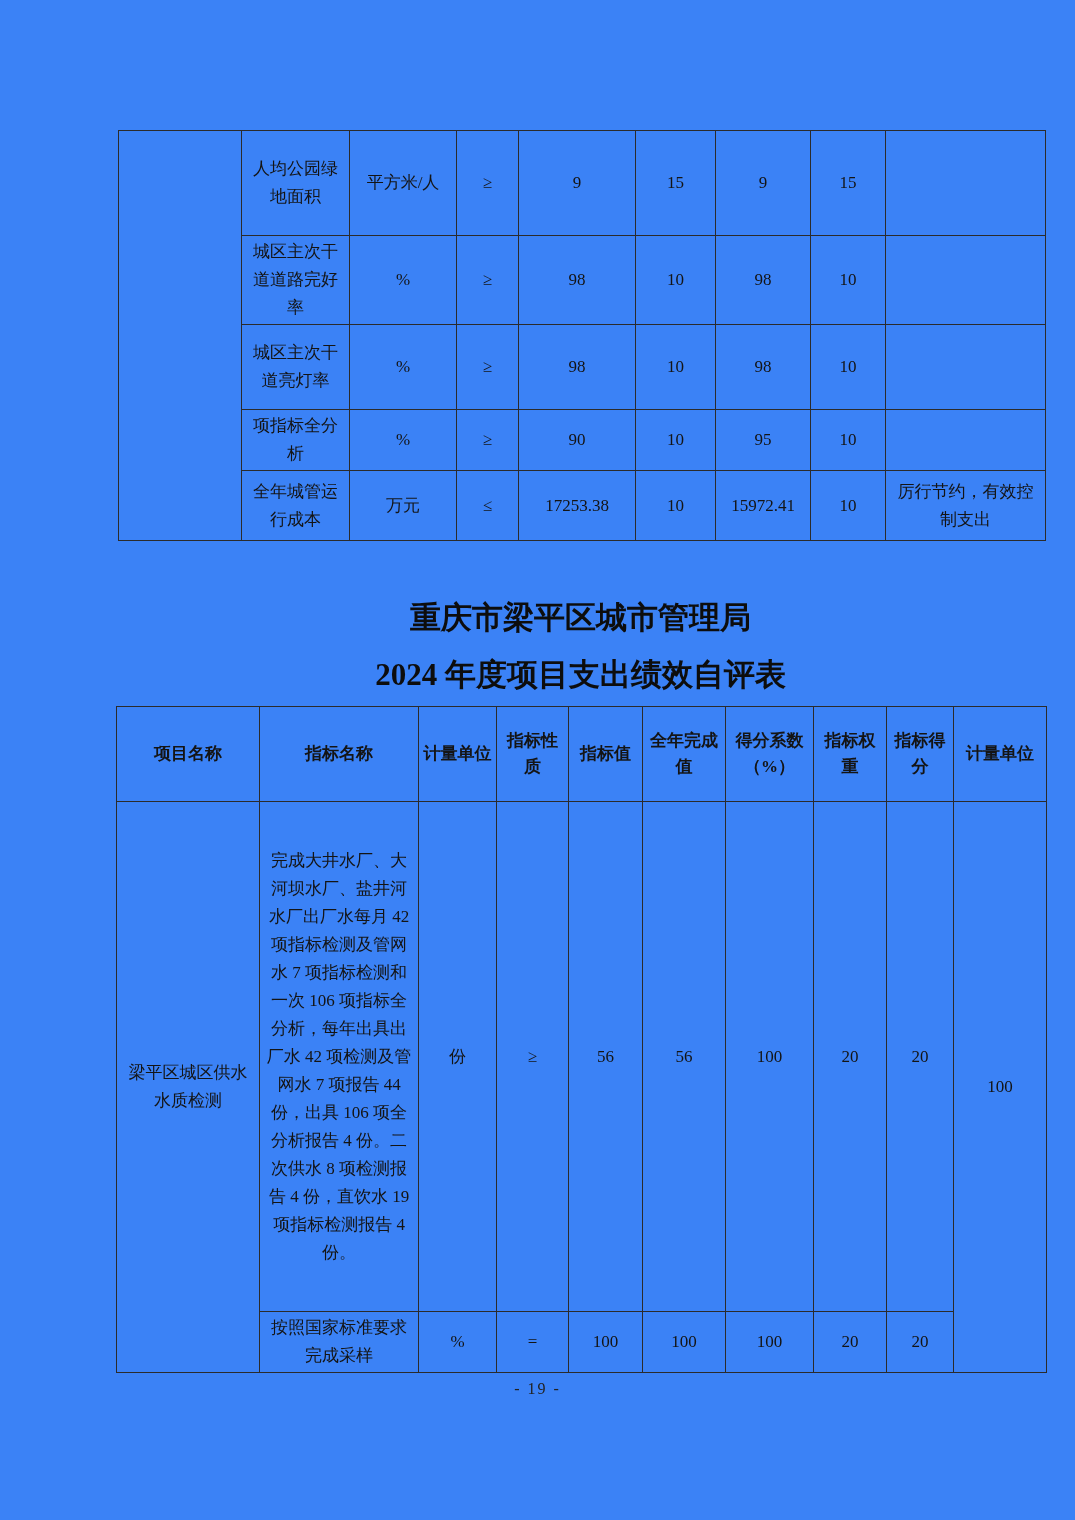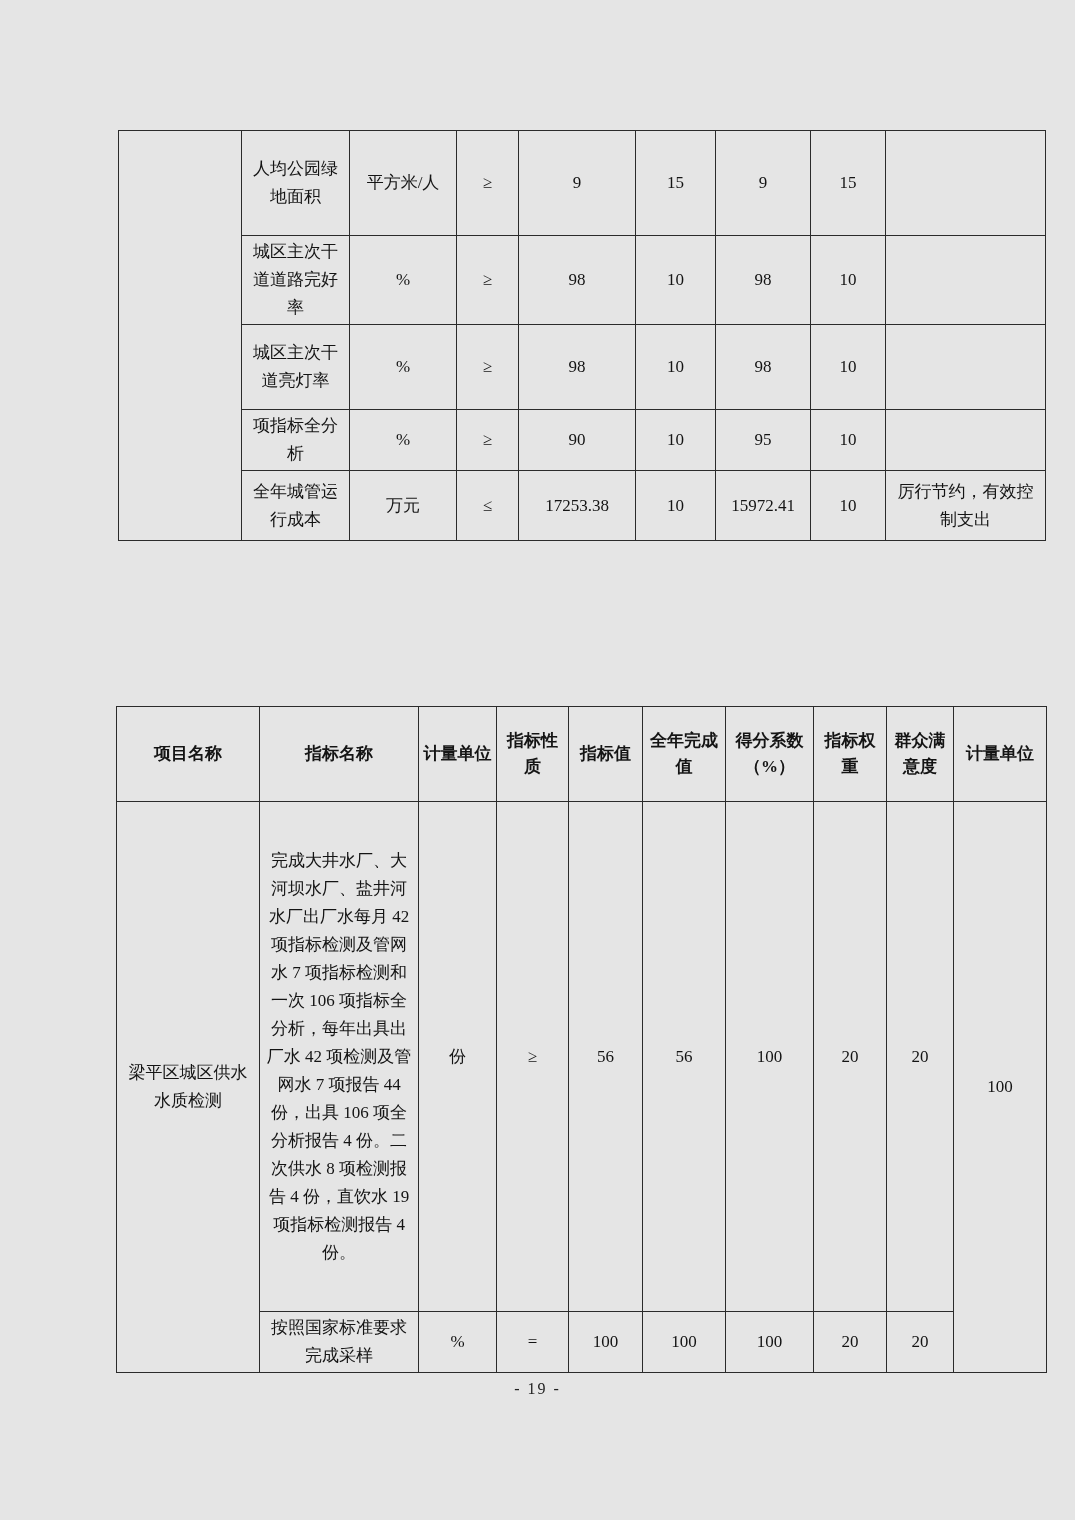--- a/index.html
+++ b/index.html
@@ -1,20 +1,20 @@
 <!DOCTYPE html>
 <html><head>
 <meta charset="utf-8">
 <style>
   html,body{margin:0;padding:0;background:#ffffff;}
   .page{
     position:relative;
     width:1075px;
     height:1520px;
-    background:#e5e5e5;
+    background:#3b82f6;
     color:#141414;
     font-family:"Liberation Serif","DejaVu Serif",serif;
     overflow:hidden;
   }
   table{border-collapse:collapse;table-layout:fixed;}
   td,th{
     border:1px solid #2b2b2b;
     text-align:center;
     vertical-align:middle;
     font-size:17px;
@@ -116,20 +116,24 @@
         <td>≤</td>
         <td>17253.38</td>
         <td>10</td>
         <td>15972.41</td>
         <td>10</td>
         <td>厉行节约，有效控制支出</td>
       </tr>
     </tbody>
   </table>
 
+  <div class="title">
+    <div class="tl1">重庆市梁平区城市管理局</div>
+    <div class="tl2">2024 年度项目支出绩效自评表</div>
+  </div>
 
   <table class="t2">
     <colgroup>
       <col style="width:143px">
         <col style="width:159px">
         <col style="width:78px">
       <col style="width:72px">
         <col style="width:74px">
         <col style="width:83px">
       <col style="width:88px">
@@ -140,21 +144,21 @@
     <tbody>
       <tr class="hdr">
         <th>项目名称</th>
         <th>指标名称</th>
         <th>计量单位</th>
         <th>指标性质</th>
         <th>指标值</th>
         <th>全年完成值</th>
         <th>得分系数（%）</th>
         <th>指标权重</th>
-        <th>群众满意度</th>
+        <th>指标得分</th>
         <th>计量单位</th>
       </tr>
       <tr class="br1">
         <td rowspan="2">梁平区城区供水水质检测</td>
         <td class="longtext">完成大井水厂、大河坝水厂、盐井河水厂出厂水每月 42 项指标检测及管网水 7 项指标检测和一次 106 项指标全分析，每年出具出厂水 42 项检测及管网水 7 项报告 44 份，出具 106 项全分析报告 4 份。二次供水 8 项检测报告 4 份，直饮水 19 项指标检测报告 4 份。</td>
         <td>份</td>
         <td>≥</td>
         <td>56</td>
         <td>56</td>
         <td>100</td>

